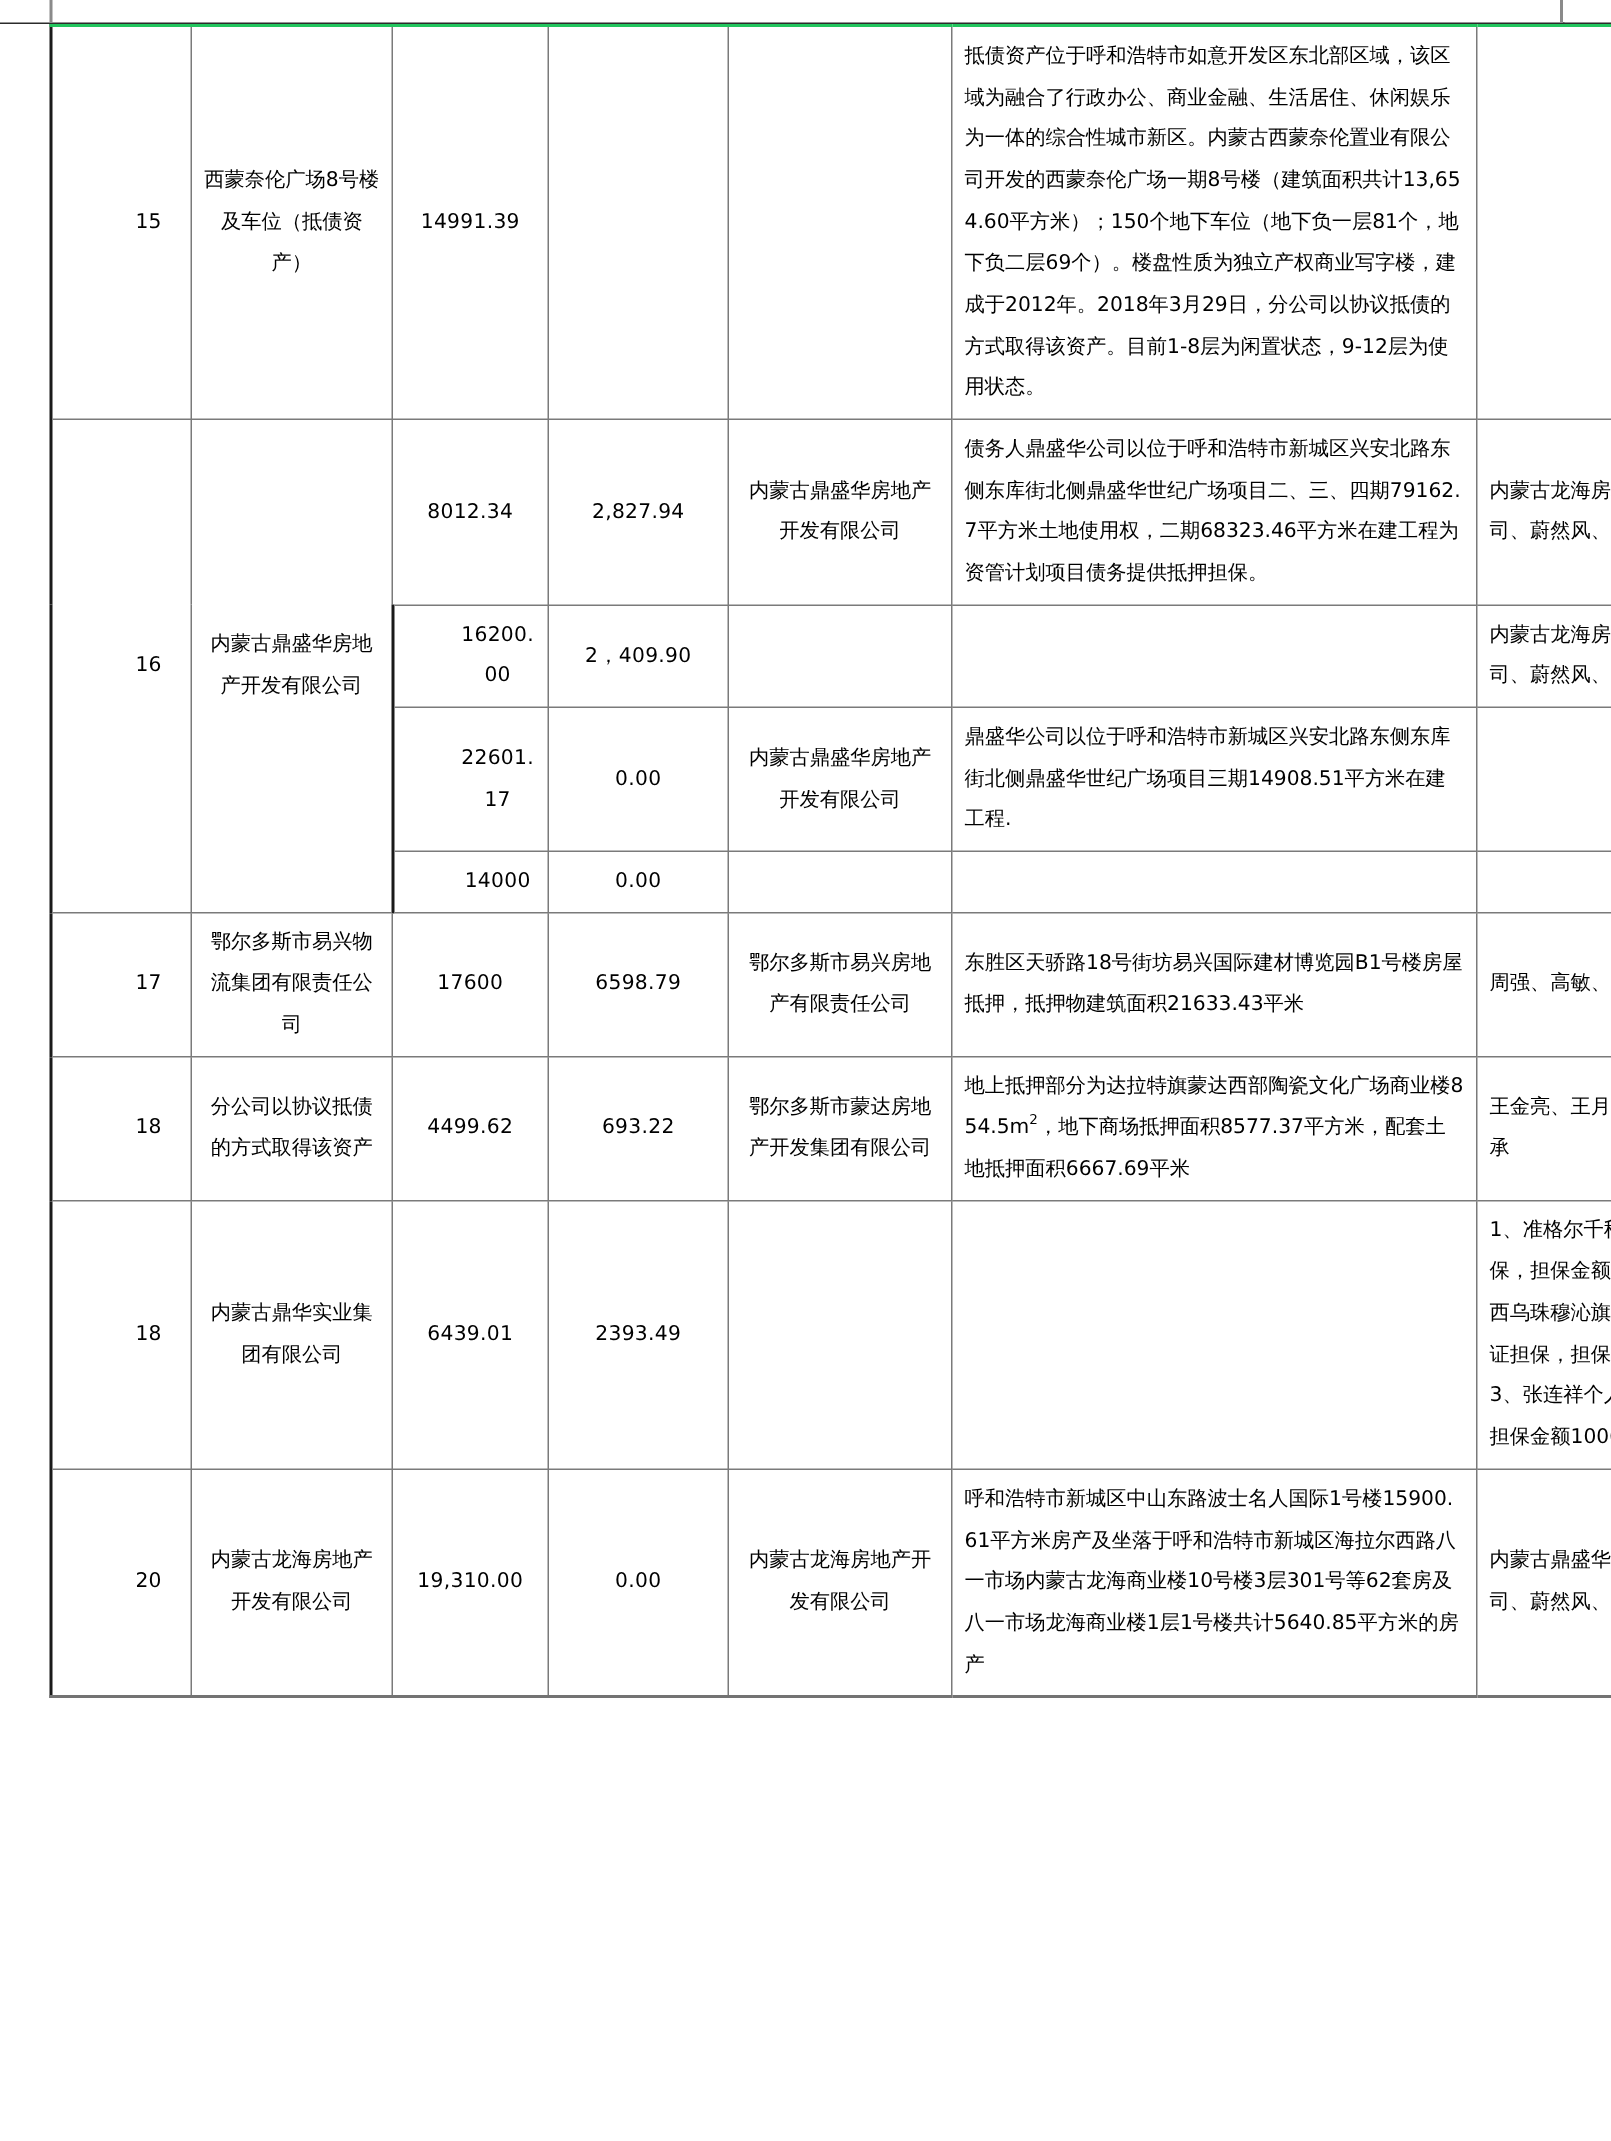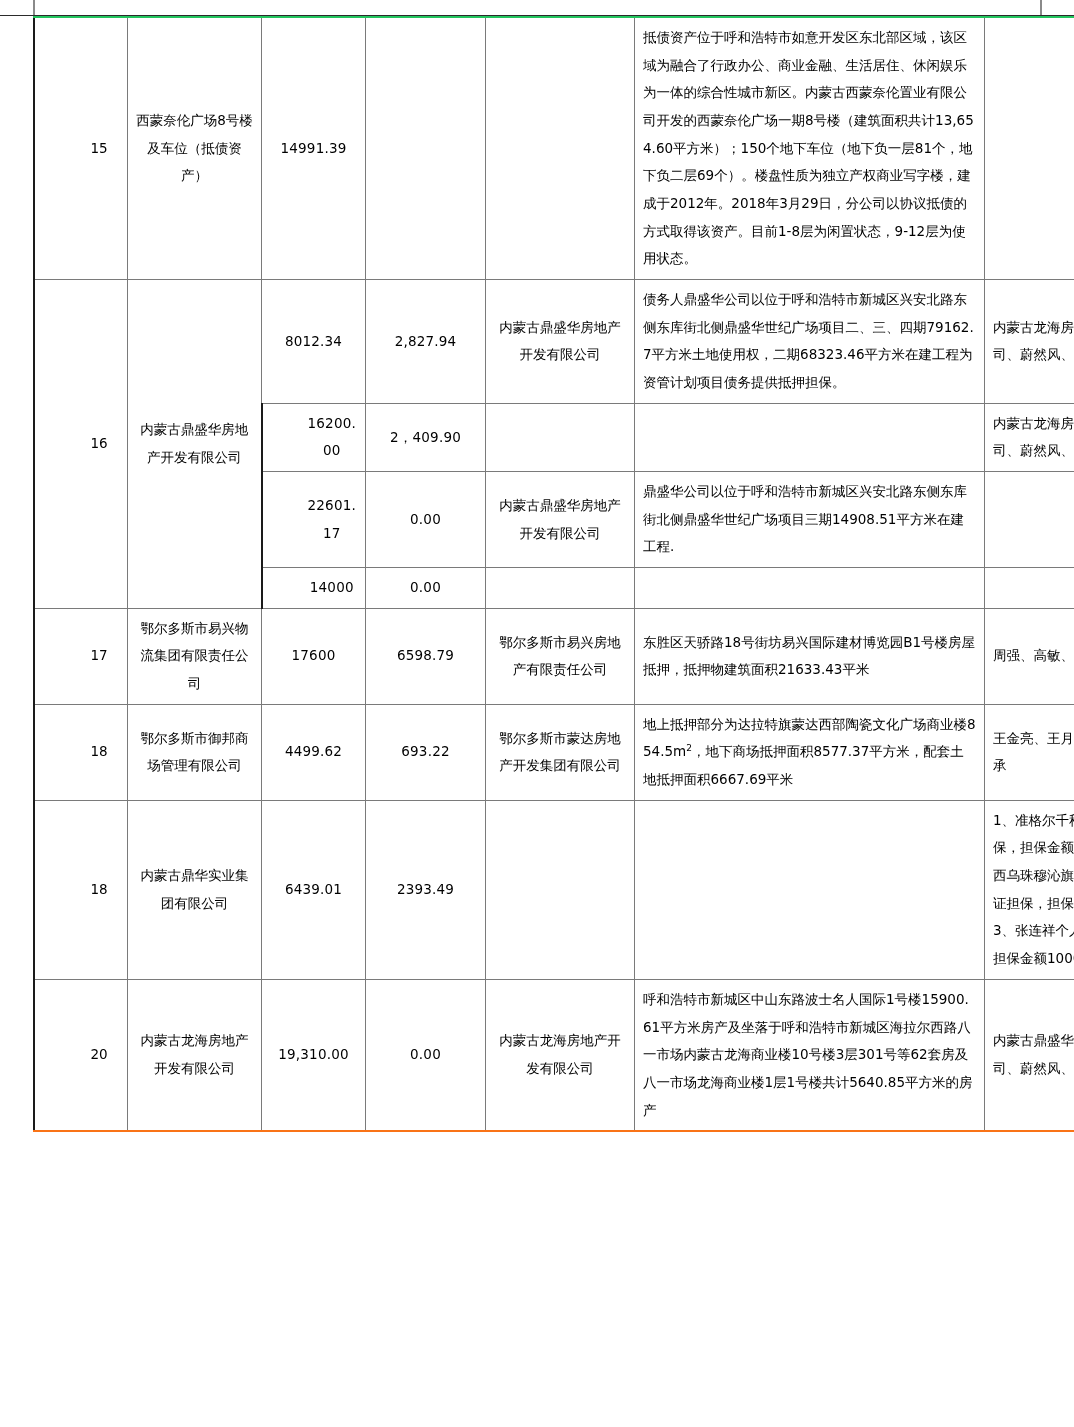--- a/index.html
+++ b/index.html
@@ -69,21 +69,21 @@
     background: #ffffff;
   }
 
   
   table.ledger {
     outline: none;
   }
   table.ledger tr td:first-child { border-left: 2px solid #1a1a1a; padding-left: 44px; }
   table.ledger tr td.last-col    { border-right: 2px solid #1a1a1a; }
   table.ledger tr.row-top td     { border-top: 2px solid #22c55e; }
-  table.ledger tr.row-bottom td  { border-bottom: 2px solid #f97316; }
+  table.ledger tr.row-bottom td  { border-bottom: 2px solid #737373; }
 
   
   td.vline { border-left: 2px solid #1a1a1a; }
 
   .c-seq    { width: 40px;  text-align: center; }
   .c-name   { width: 117px; text-align: center; }
   .c-amt1   { width: 87px;  text-align: center; }
   .c-amt2   { width: 103px; text-align: center; }
   .c-party  { width: 132px; text-align: center; }
   .c-desc   { width: 333px; text-align: left; }
@@ -160,21 +160,21 @@
         <td class="c-name center vline">鄂尔多斯市易兴物流集团有限责任公司</td>
         <td class="c-amt1 num center vline">17600</td>
         <td class="c-amt2 num center vline">6598.79</td>
         <td class="c-party center vline">鄂尔多斯市易兴房地产有限责任公司</td>
         <td class="c-desc desc vline">东胜区天骄路18号街坊易兴国际建材博览园B1号楼房屋抵押，抵押物建筑面积21633.43平米</td>
         <td class="c-guar guar last-col vline">周强、高敏、周云海、乌仁</td>
       </tr>
 
       <tr>
         <td class="c-seq center">18</td>
-        <td class="c-name center vline">鄂尔多斯市御邦商场管理有限公司</td>
+        <td class="c-name center vline">分公司以协议抵债的方式取得该资产</td>
         <td class="c-amt1 num center vline">4499.62</td>
         <td class="c-amt2 num center vline">693.22</td>
         <td class="c-party center vline">鄂尔多斯市蒙达房地产开发集团有限公司</td>
         <td class="c-desc desc vline"><span>地上抵押部分为达拉特旗蒙达西部陶瓷文化广场商业楼854.5m</span><sup class="sqm">2</sup><span>，地下商场抵押面积8577.37平方米，配套土地抵押面积6667.69平米</span></td>
         <td class="c-guar guar last-col vline">王金亮、王月峰、刘永强、王珺承</td>
       </tr>
 
       <tr>
         <td class="c-seq center">18</td>
         <td class="c-name center vline">内蒙古鼎华实业集团有限公司</td>

